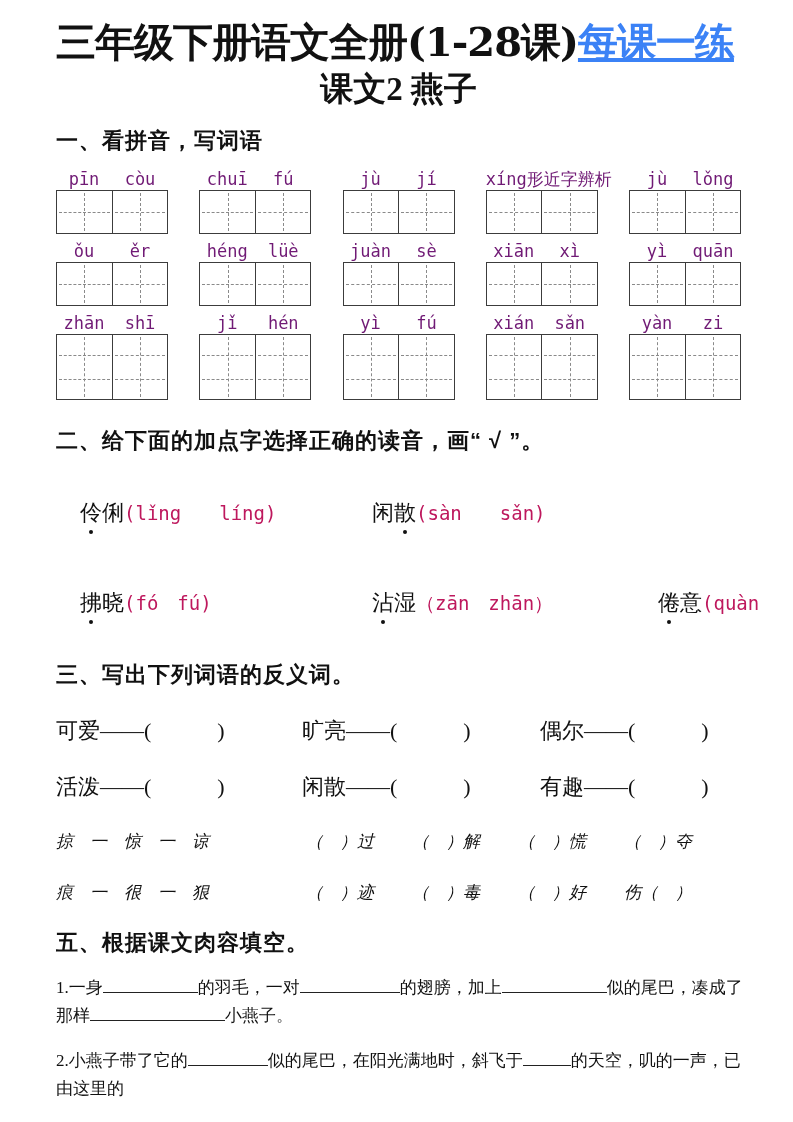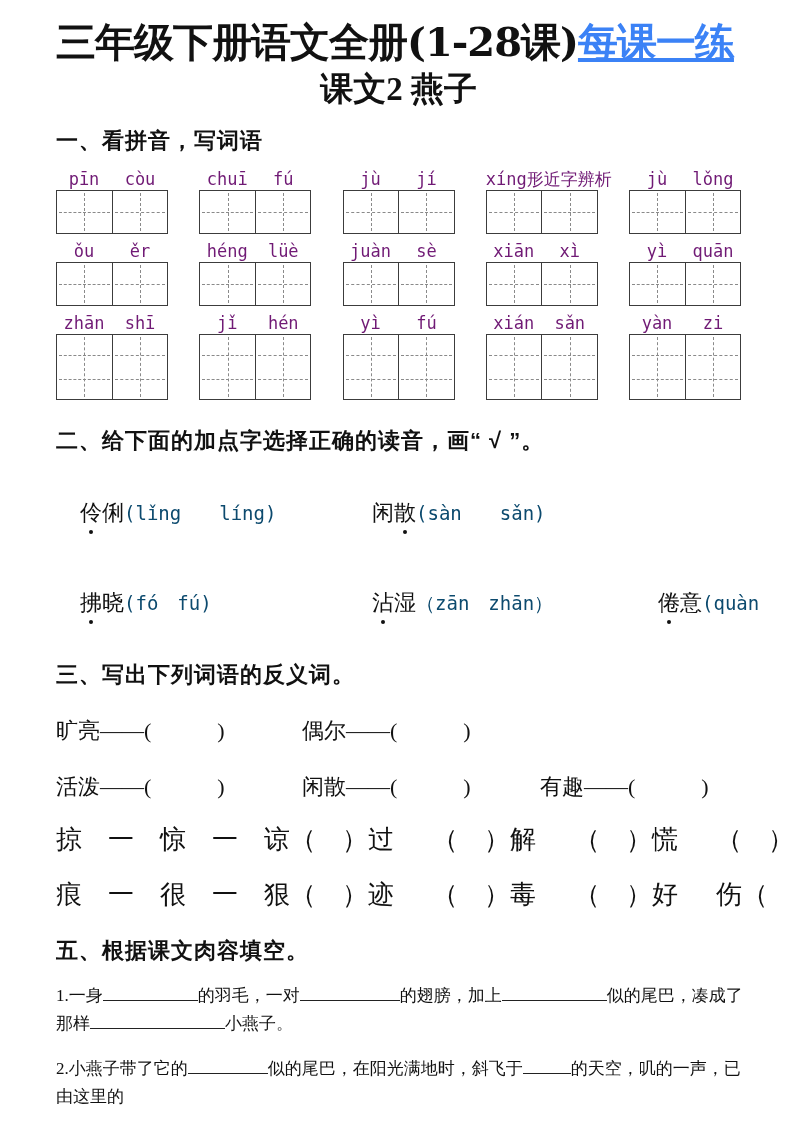--- a/index.html
+++ b/index.html
@@ -65,31 +65,31 @@
   }
   .s2-item{white-space:pre;}
   .hz{font-size:22px;}
   .dotted{position:relative;display:inline-block;}
   .dotted::after{
     content:"";position:absolute;left:50%;bottom:-6px;transform:translateX(-50%);
     width:4px;height:4px;border-radius:50%;background:#111;
   }
   .py{
     font-family:"DejaVu Sans Mono","Liberation Mono",monospace;
-    font-size:19px;color:#0c4a6e;
+    font-size:19px;color:#be185d;
   }
 
   
   .s3-row{
     display:grid;grid-template-columns:246px 238px 1fr;
     font-size:22px;margin-top:26px;white-space:pre;
   }
 
   
-  .s4-line{display:flex;font-size:26px;margin-top:20px;white-space:pre;}
+  .s4-line{display:flex;font-size:17px;margin-top:28px;white-space:pre;font-style:italic;}
   .s4-chars{width:250px;}
   .s4-group{margin-right:38px;}
 
   
   .fill{
     width:692px;font-size:17px;line-height:1.68;margin:16px 0 0 0;
   }
   .blank{
     display:inline-block;border-bottom:1.5px solid #222;height:1em;
   }
@@ -286,20 +286,21 @@
       <span class="hz dotted">沾</span><span class="hz">湿</span><span class="py">（zān　zhān）</span>
     </div>
     <div class="s2-item">
       <span class="hz dotted">倦</span><span class="hz">意</span><span class="py">(quàn　　juàn)</span>
     </div>
   </div>
 
   <div class="sec-heading mt-s3">三、写出下列词语的反义词。</div>
 
   <div class="s3-row">
+    <span class="s3-item">可爱——(　　　)</span>
     <span class="s3-item">旷亮——(　　　)</span>
     <span class="s3-item">偶尔——(　　　)</span>
   </div>
   <div class="s3-row">
     <span class="s3-item">活泼——(　　　)</span>
     <span class="s3-item">闲散——(　　　)</span>
     <span class="s3-item">有趣——(　　　)</span>
   </div>
 
 

